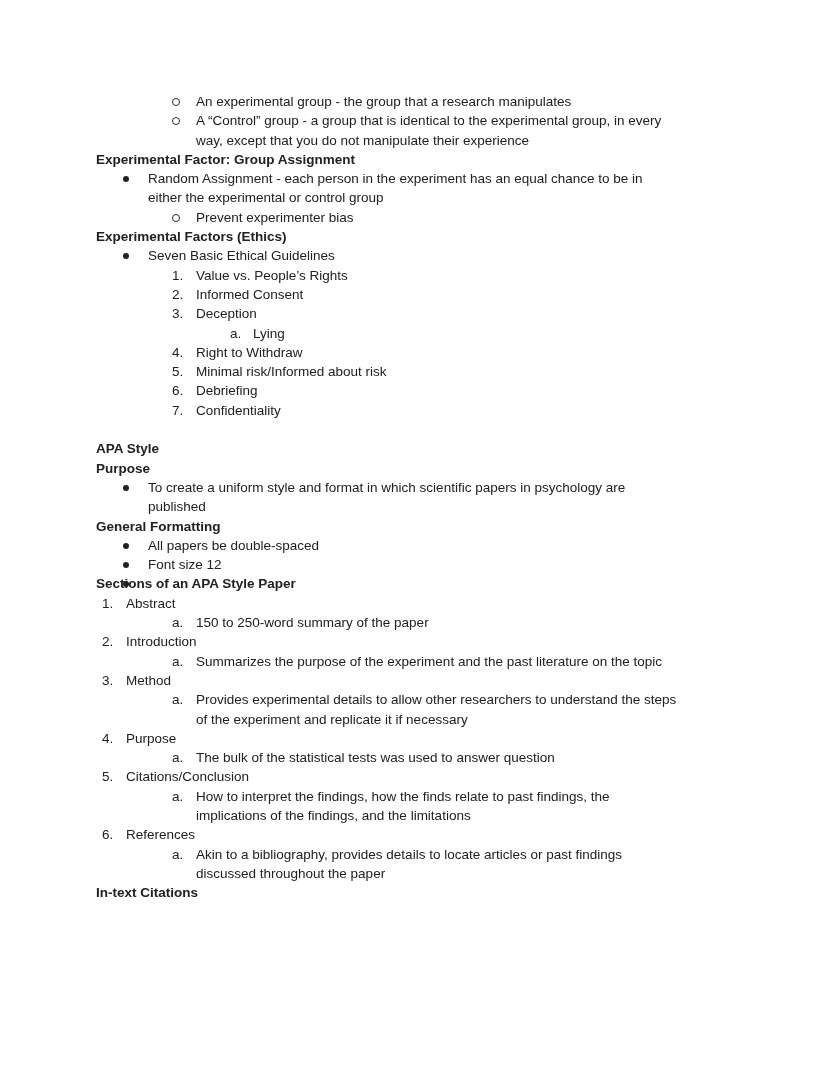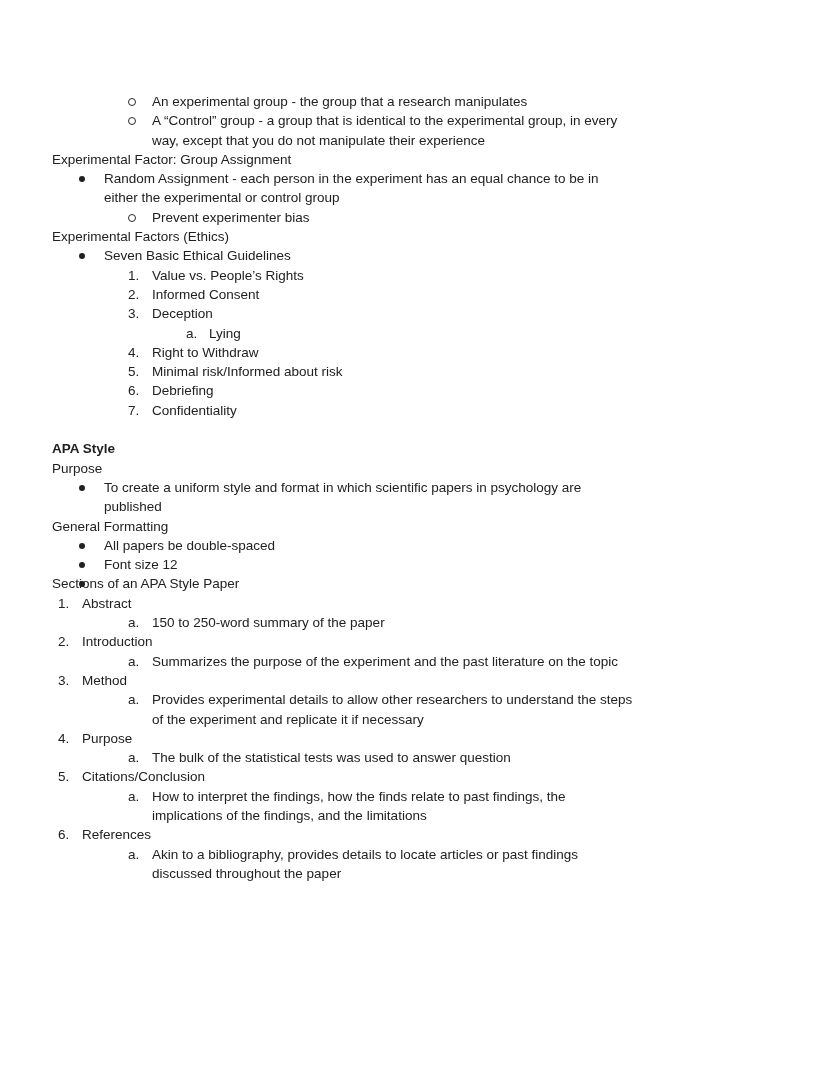--- a/index.html
+++ b/index.html
@@ -11,33 +11,33 @@
     width: 828px;
     height: 1071px;
     overflow: hidden;
     font-family: "Liberation Sans", "DejaVu Sans", sans-serif;
     color: #202122;
   }
   .doc {
     box-sizing: border-box;
     width: 828px;
     height: 1071px;
-    padding: 92px 70px 0 52px;
+    padding: 92px 70px 0 96px;
     background: #ffffff;
     font-size: 13.5px;
     line-height: 19.3px;
   }
   .row {
     position: relative;
     white-space: pre-wrap;
   }
   .spacer { height: 19.3px; }
 
   
-  .i0  { padding-left: 0; }
+  .i0  { padding-left: 0; font-weight: bold; }
   .i1n { padding-left: 30px; }
   .i1n > .marker { left: 6px; }
   .i1b { padding-left: 52px; }
   .i1b > .marker { left: 27px; }
   .i2  { padding-left: 100px; }
   .i2 > .marker { left: 76px; }
   .i3  { padding-left: 157px; }
   .i3 > .marker { left: 134px; }
 
   .marker {
@@ -100,13 +100,14 @@
     <div class="row i2"><span class="marker">a.</span><span class="text">Provides experimental details to allow other researchers to understand the steps
 of the experiment and replicate it if necessary</span></div>
     <div class="row i1n"><span class="marker">4.</span><span class="text">Purpose</span></div>
     <div class="row i2"><span class="marker">a.</span><span class="text">The bulk of the statistical tests was used to answer question</span></div>
     <div class="row i1n"><span class="marker">5.</span><span class="text">Citations/Conclusion</span></div>
     <div class="row i2"><span class="marker">a.</span><span class="text">How to interpret the findings, how the finds relate to past findings, the
 implications of the findings, and the limitations</span></div>
     <div class="row i1n"><span class="marker">6.</span><span class="text">References</span></div>
     <div class="row i2"><span class="marker">a.</span><span class="text">Akin to a bibliography, provides details to locate articles or past findings
 discussed throughout the paper</span></div>
+    <div class="row i0"><span class="text">In-text Citations</span></div>
   </div>
 
 </body></html>

